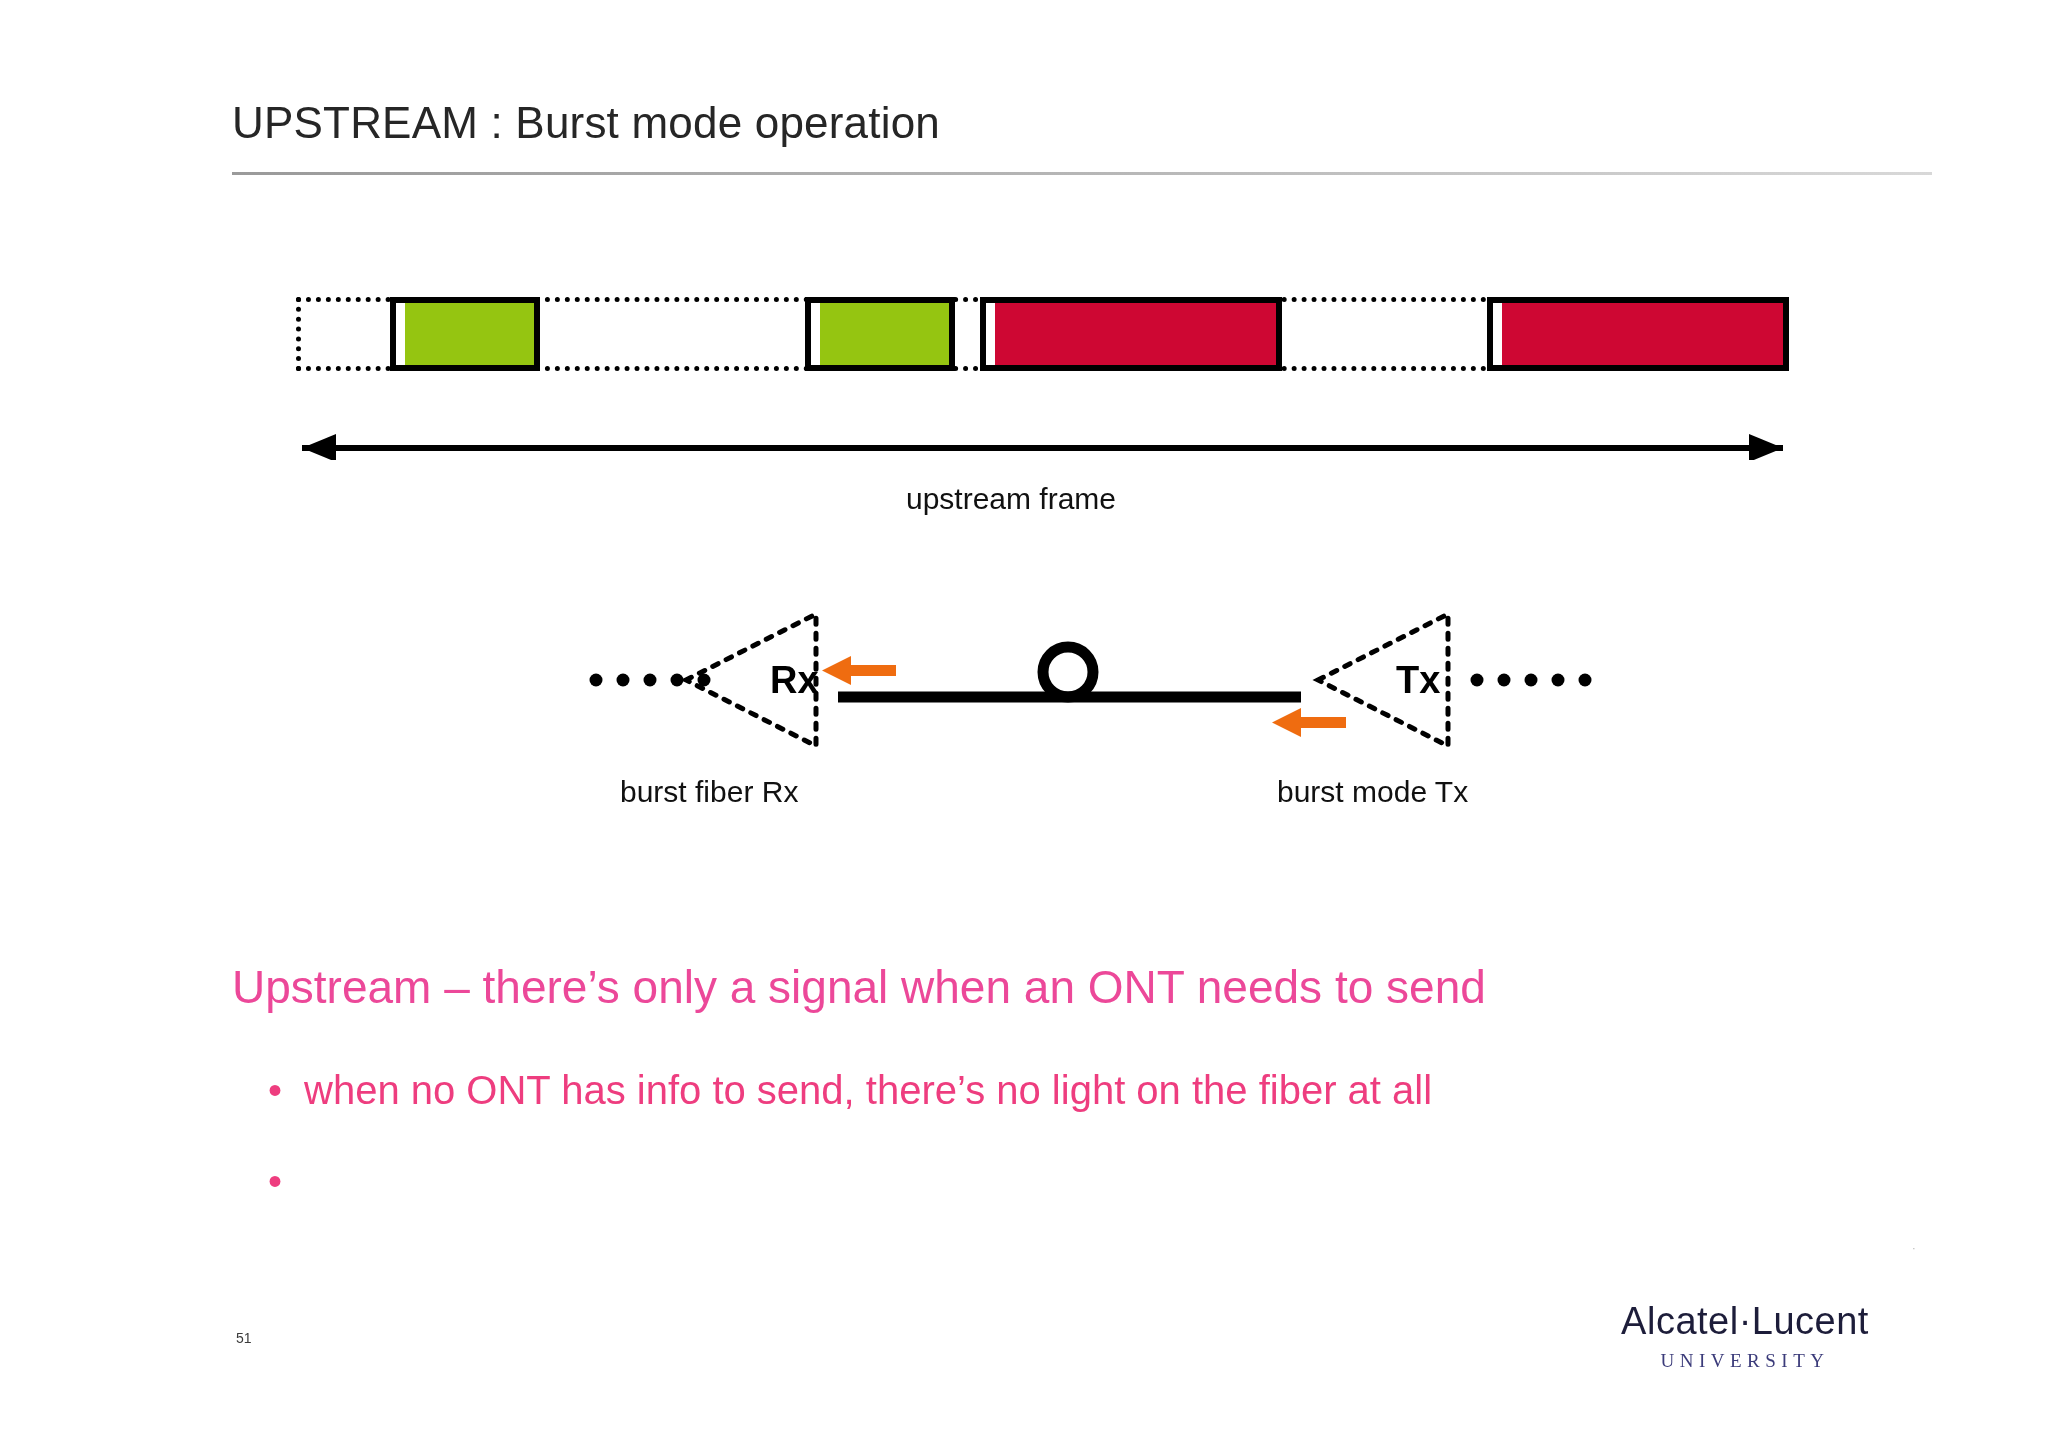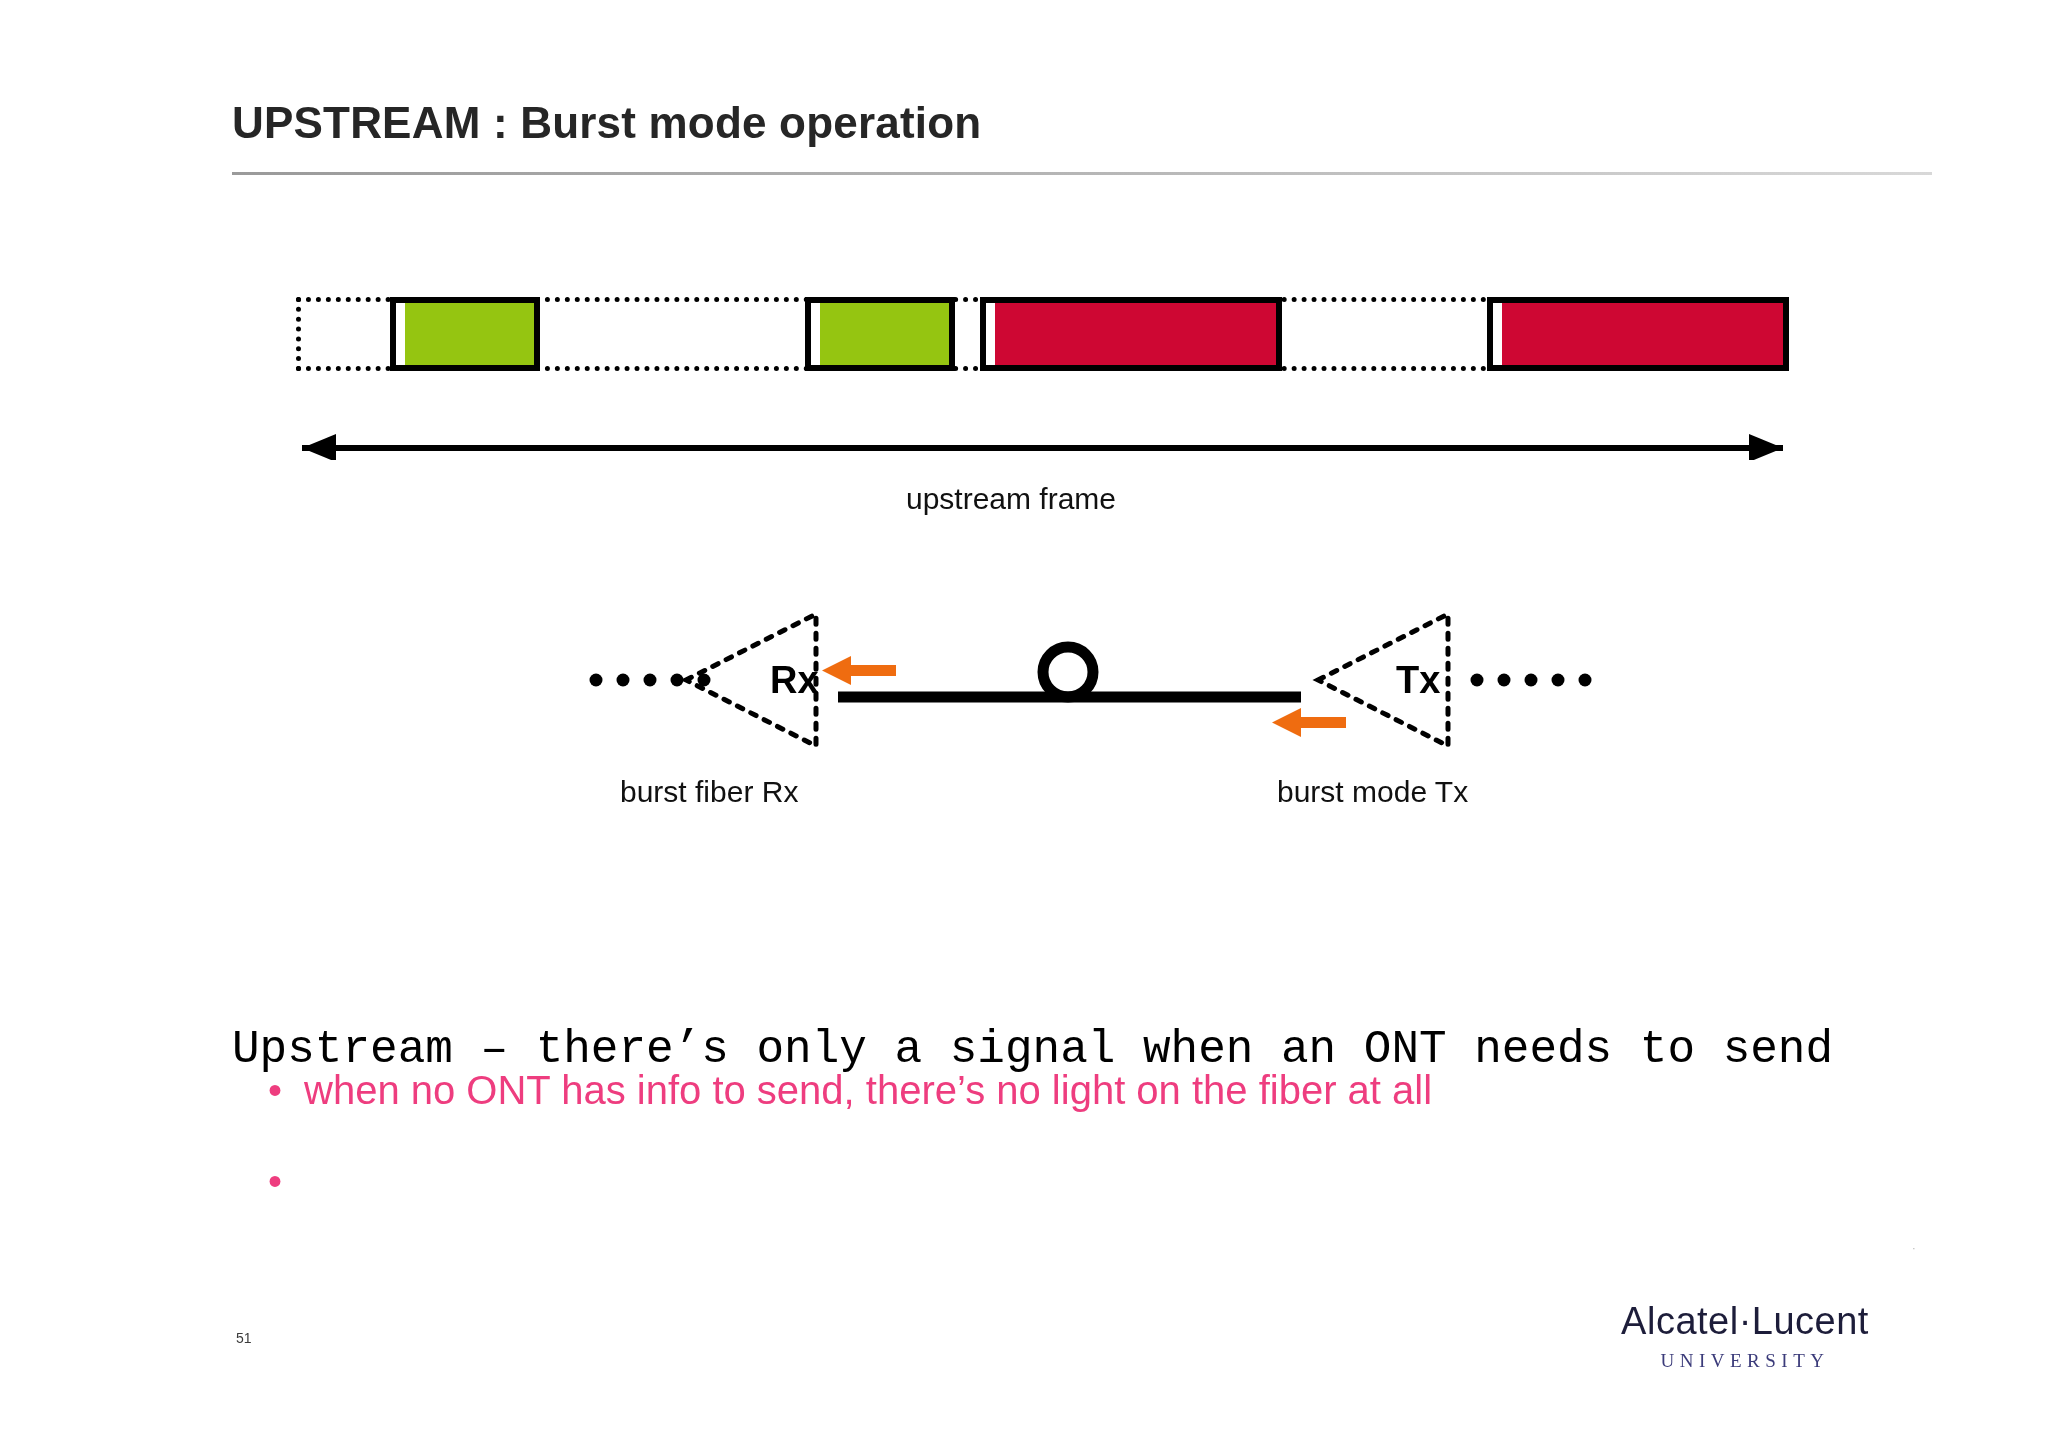--- a/index.html
+++ b/index.html
@@ -7,21 +7,21 @@
     width: 2048px; height: 1447px;
     background: #ffffff;
     font-family: "Liberation Sans", sans-serif;
     overflow: hidden;
   }
   .slide { position: relative; width: 2048px; height: 1447px; background: #fff; }
 
   
   .title {
     position: absolute; left: 232px; top: 98px;
-    font-size: 44px; font-weight: 700; color: #262626;
+    font-size: 44px; font-weight: 400; color: #262626;
     letter-spacing: 0.2px; white-space: nowrap;
   }
   .title-rule {
     position: absolute; left: 232px; top: 172px; width: 1700px; height: 3px;
     background: linear-gradient(to right, #9a9a9a 0%, #b9b9b9 55%, #d8d8d8 100%);
   }
 
   
   .frame-diagram { position: absolute; left: 0; top: 0; width: 2048px; height: 560px; }
 
@@ -53,22 +53,22 @@
 
   .bm-label {
     position: absolute; top: 775px;
     font-size: 30px; color: #111; white-space: nowrap;
   }
   .bm-label.rx { left: 620px; }
   .bm-label.tx { left: 1277px; }
 
   
   .lead {
-    position: absolute; left: 232px; top: 1024px;
-    font-size: 46px; color: #000000; white-space: nowrap; font-family: Liberation Mono, monospace;
+    position: absolute; left: 232px; top: 960px;
+    font-size: 46px; color: #ec4899; white-space: nowrap;
   }
   .bullets { position: absolute; left: 268px; top: 1068px; width: 1500px; }
   .bullet {
     display: flex; align-items: baseline;
     color: #ee3d7f; font-size: 40px; margin-bottom: 48px;
   }
   .bullet .dot {
     flex: none; width: 36px; font-size: 40px; line-height: 1;
     color: #ee3d7f;
   }

